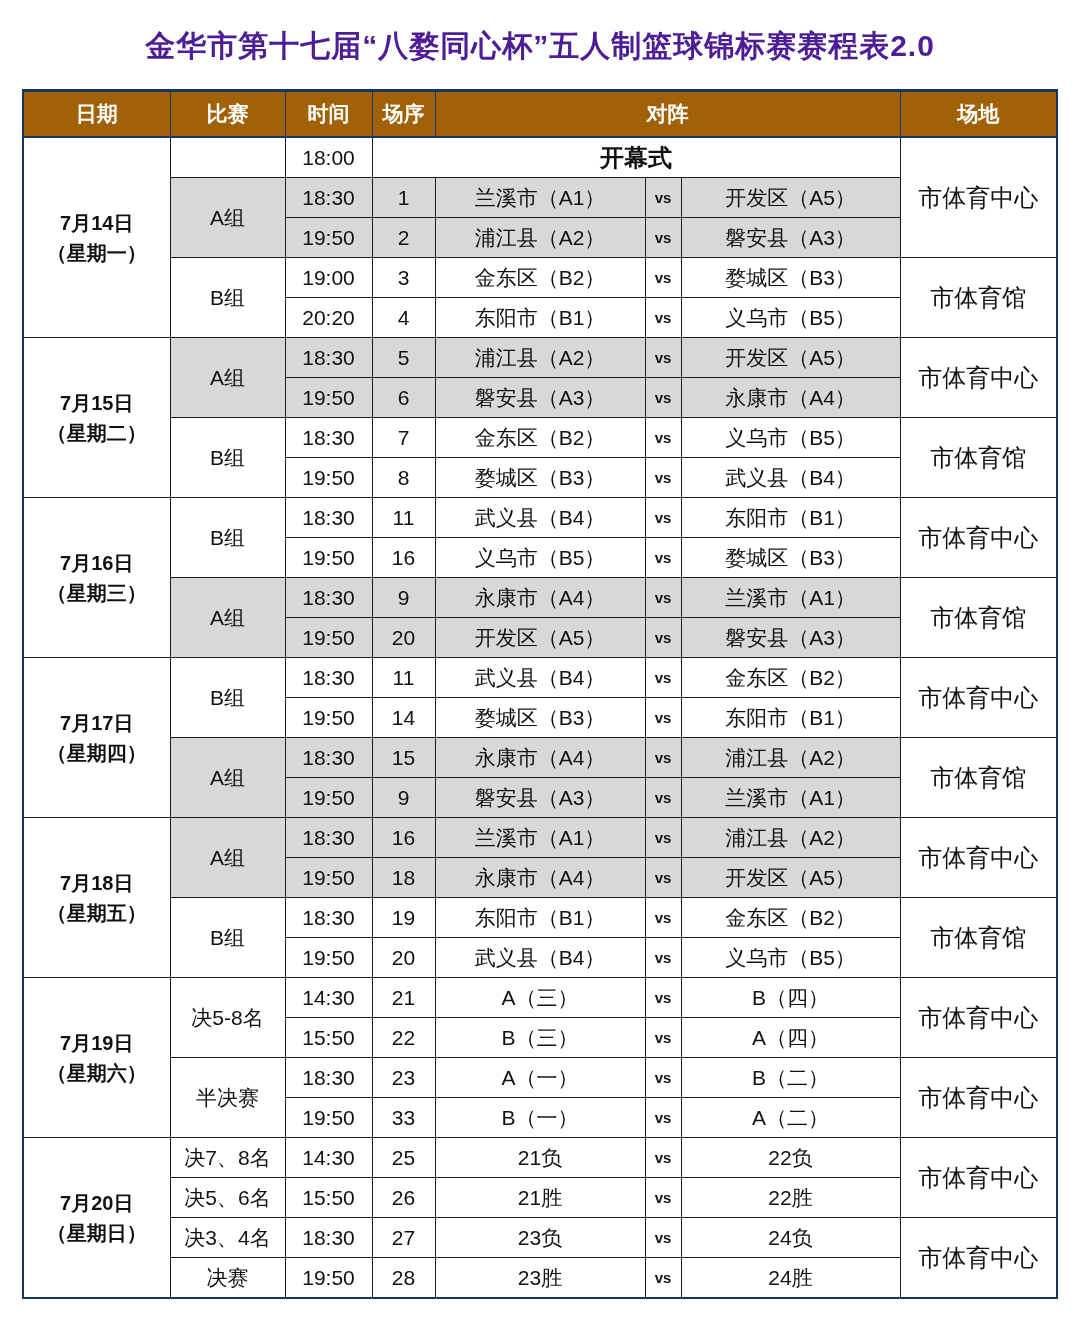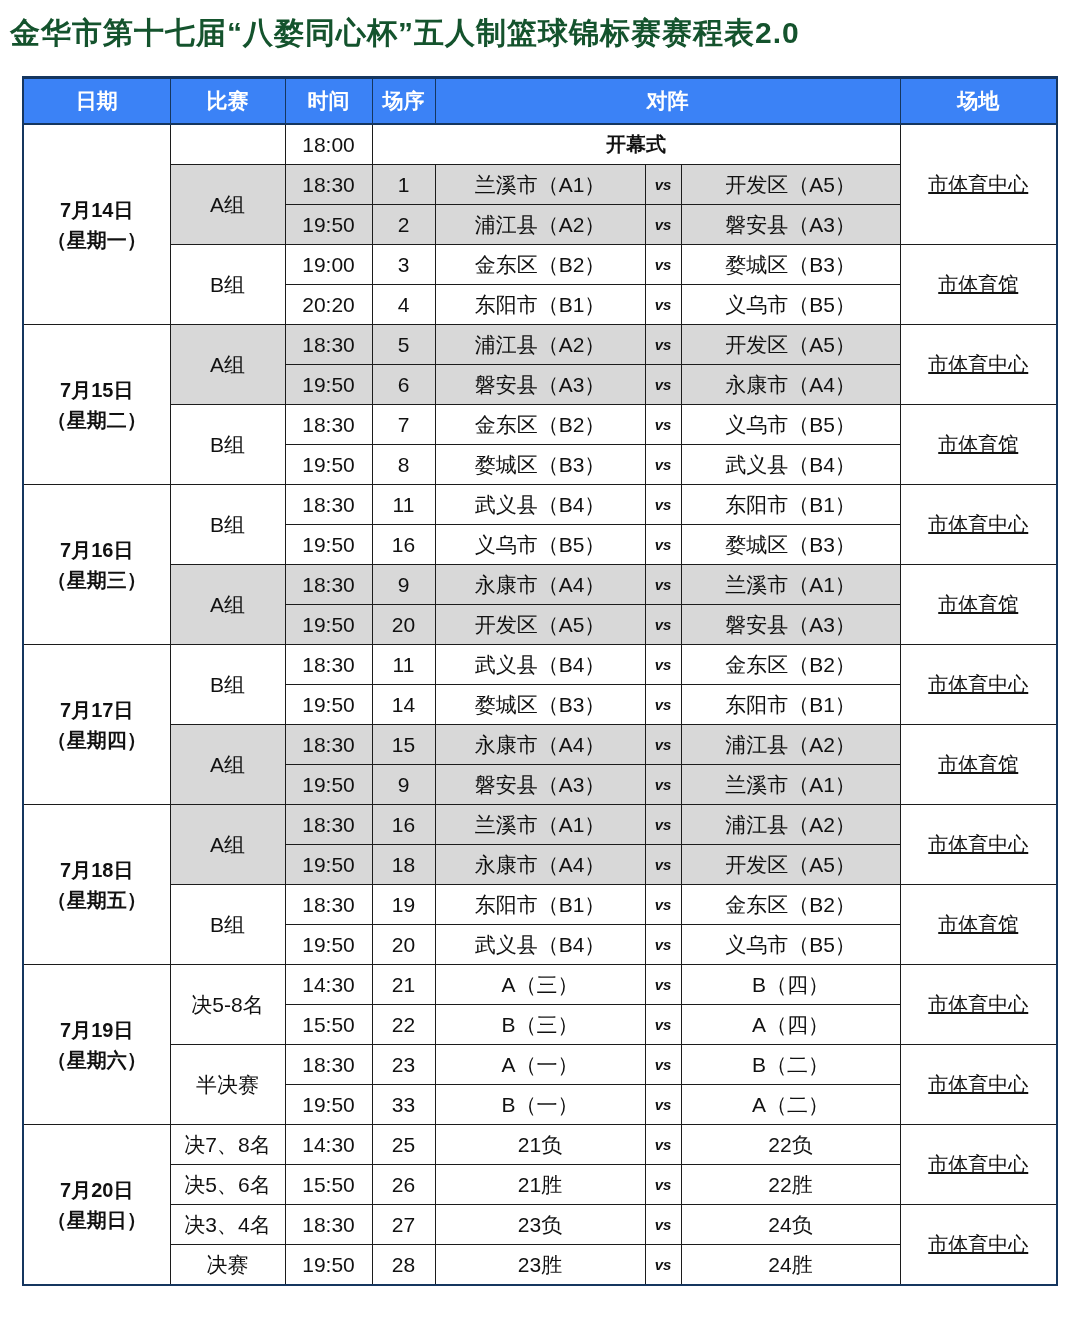--- a/index.html
+++ b/index.html
@@ -1,32 +1,33 @@
 <!DOCTYPE html>
 <html><head>
 <meta charset="utf-8">
 <style>
   html,body{margin:0;padding:0;background:#ffffff;}
   body{width:1080px;font-family:"Liberation Sans","DejaVu Sans",sans-serif;color:#111;}
   .title{
+    text-align:center;
     font-size:30px;
     font-weight:bold;
     letter-spacing:1px;
-    padding:13px 10px 22px;
-    color:#14532d;
+    padding:26px 10px 22px;
+    color:#4c1d95;
   }
   table{
     border-collapse:collapse;
     table-layout:fixed;
     margin:0 auto;
     width:1034px;
     border:2px solid #15365f;
   }
   thead th{
-    background:#3b82f6;
+    background:#a16207;
     color:#ffffff;
     font-size:21px;
     font-weight:bold;
     height:42px;
     border:1px solid #15365f;
     border-top:3px solid #15365f;
     border-bottom:2px solid #15365f;
   }
   td{
     border:1px solid #1c1c1c;
@@ -37,23 +38,23 @@
     height:39px;
     padding:0 2px;
     background:#ffffff;
     white-space:nowrap;
     overflow:hidden;
   }
   td.shade{background:#d8d8d8;}
   td.date{font-size:20px;}
   td.date div{line-height:1.5;font-weight:bold;}
   td.group{font-size:21px;text-align:center;}
-  td.vs{font-size:15px;font-weight:600;font-style:italic;}
-  td.venue{font-size:20px;text-decoration:underline;}
-  td.opening{font-size:20px;font-weight:600;margin-top:47px;}
+  td.vs{font-size:15px;font-weight:600;}
+  td.venue{font-size:24px;}
+  td.opening{font-size:24px;font-weight:600;margin-top:47px;}
 </style>
 </head>
 <body>
 
 <div class="title">金华市第十七届“八婺同心杯”五人制篮球锦标赛赛程表2.0</div>
 
 <table>
   <colgroup>
     <col style="width:147px">
       <col style="width:115px">

